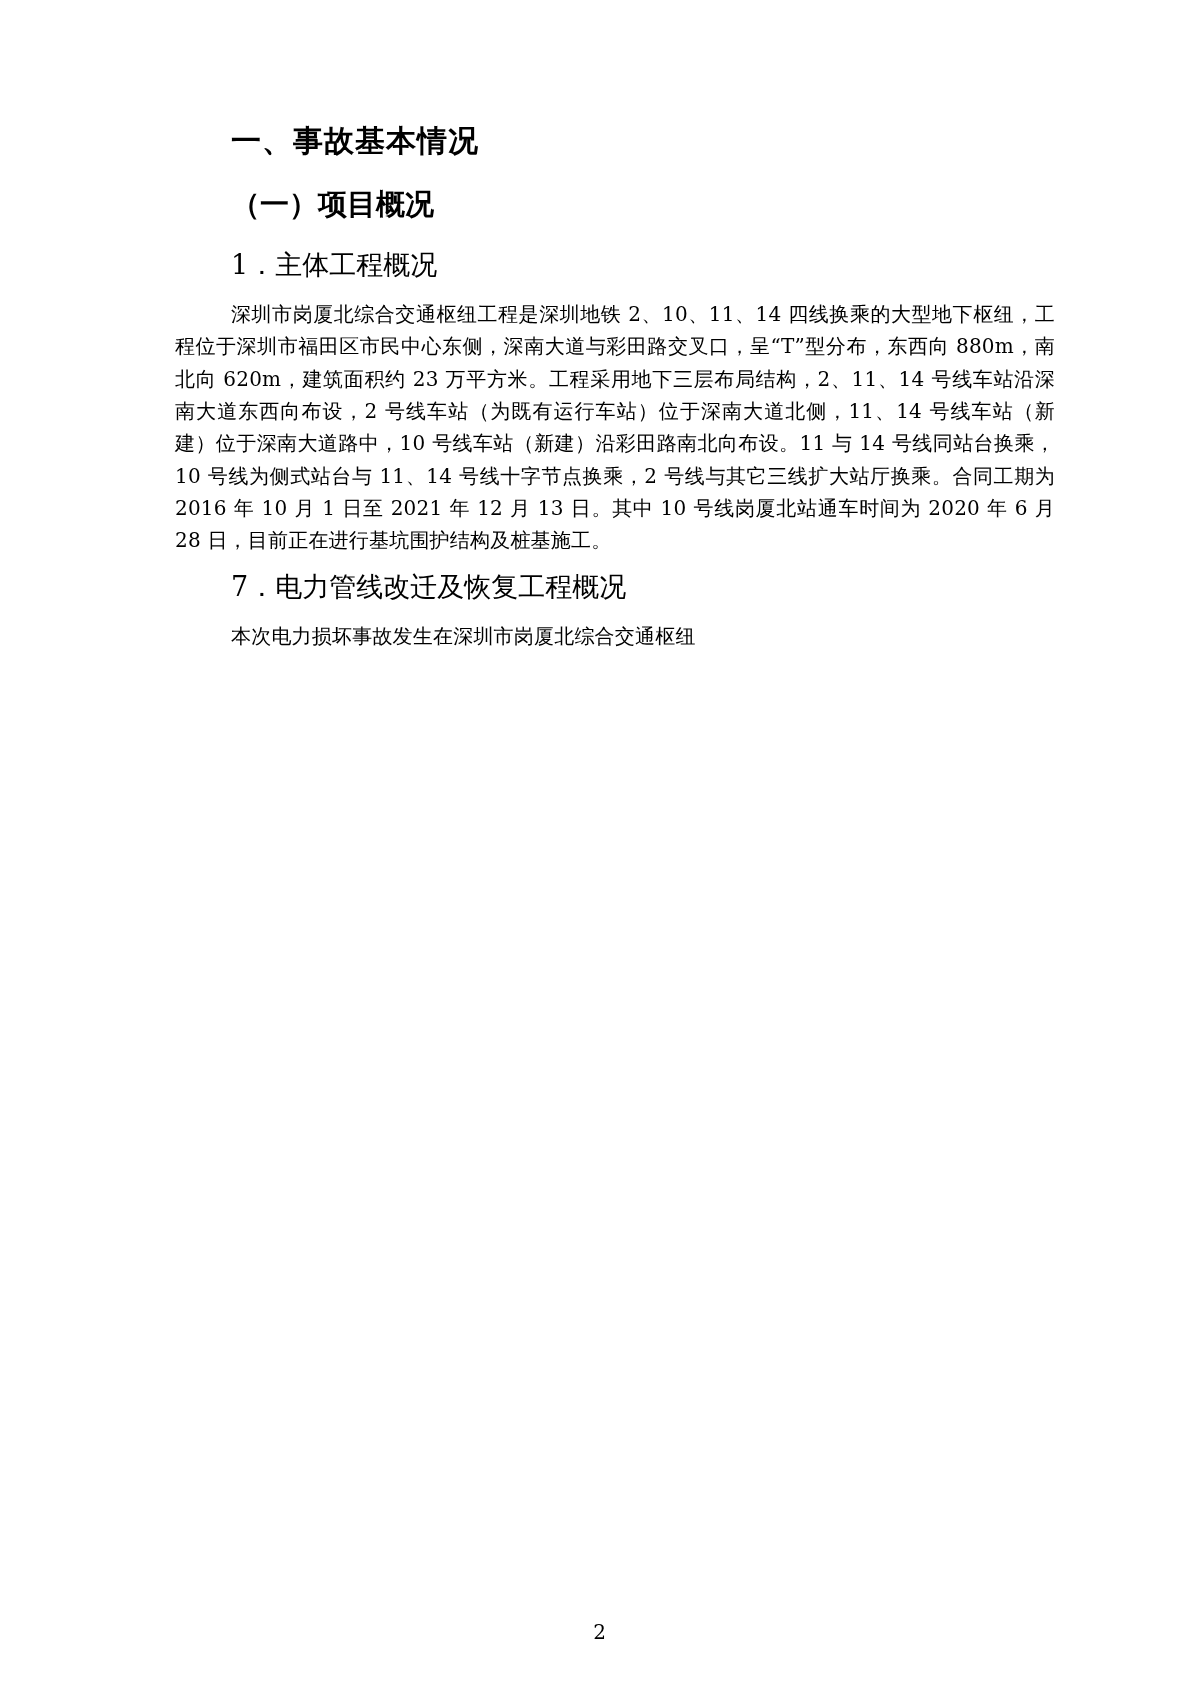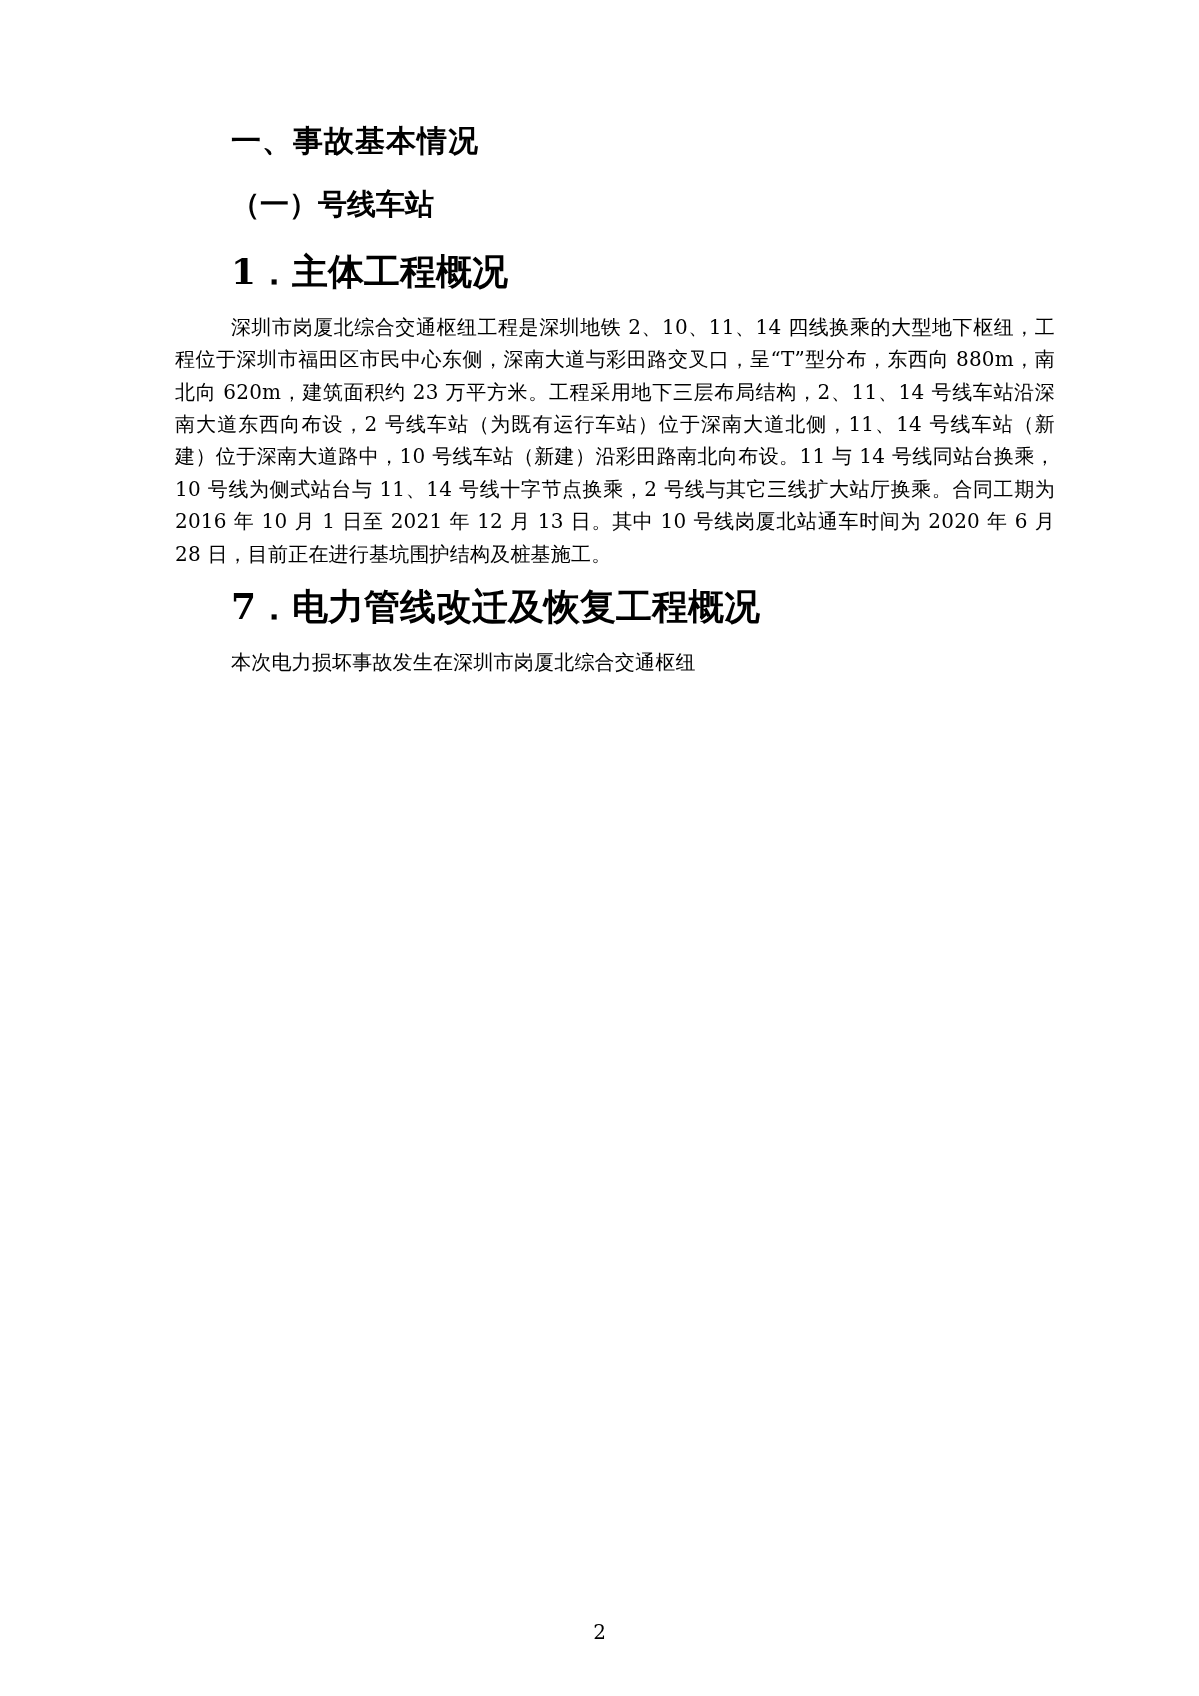--- a/index.html
+++ b/index.html
@@ -37,22 +37,22 @@
   }
   h2.heading-2 {
     font-size: 29px;
     font-weight: bold;
     margin: 0 0 20px 0;
     line-height: 1.4;
     text-indent: 56px;
     font-family: "DejaVu Sans", "Liberation Sans", sans-serif;
   }
   h3.heading-3 {
-    font-size: 36px;
-    font-weight: bold;
+    font-size: 27px;
+    font-weight: normal;
     margin: 0 0 14px 0;
     line-height: 1.45;
     text-indent: 56px;
   }
   p.para {
     font-size: 20px;
     line-height: 1.62;
     margin: 0 0 10px 0;
     text-align: justify;
     text-justify: inter-ideograph;
@@ -73,21 +73,21 @@
   }
 </style>
 </head>
 <body>
 
 <div class="page">
   <div class="doc-body">
 
     <h1 class="heading-1">一、事故基本情况</h1>
 
-    <h2 class="heading-2">（一）号线车站</h2>
+    <h2 class="heading-2">（一）项目概况</h2>
 
     <h3 class="heading-3">1．主体工程概况</h3>
 
     <p class="para">深圳市岗厦北综合交通枢纽工程是深圳地铁 2、10、11、14 四线换乘的大型地下枢纽，工程位于深圳市福田区市民中心东侧，深南大道与彩田路交叉口，呈“T”型分布，东西向 880m，南北向 620m，建筑面积约 23 万平方米。工程采用地下三层布局结构，2、11、14 号线车站沿深南大道东西向布设，2 号线车站（为既有运行车站）位于深南大道北侧，11、14 号线车站（新建）位于深南大道路中，10 号线车站（新建）沿彩田路南北向布设。11 与 14 号线同站台换乘，10 号线为侧式站台与 11、14 号线十字节点换乘，2 号线与其它三线扩大站厅换乘。合同工期为 2016 年 10 月 1 日至 2021 年 12 月 13 日。其中 10 号线岗厦北站通车时间为 2020 年 6 月 28 日，目前正在进行基坑围护结构及桩基施工。</p>
 
     <h3 class="heading-3">7．电力管线改迁及恢复工程概况</h3>
 
 
     <p class="para tight">本次电力损坏事故发生在深圳市岗厦北综合交通枢纽</p>
 

